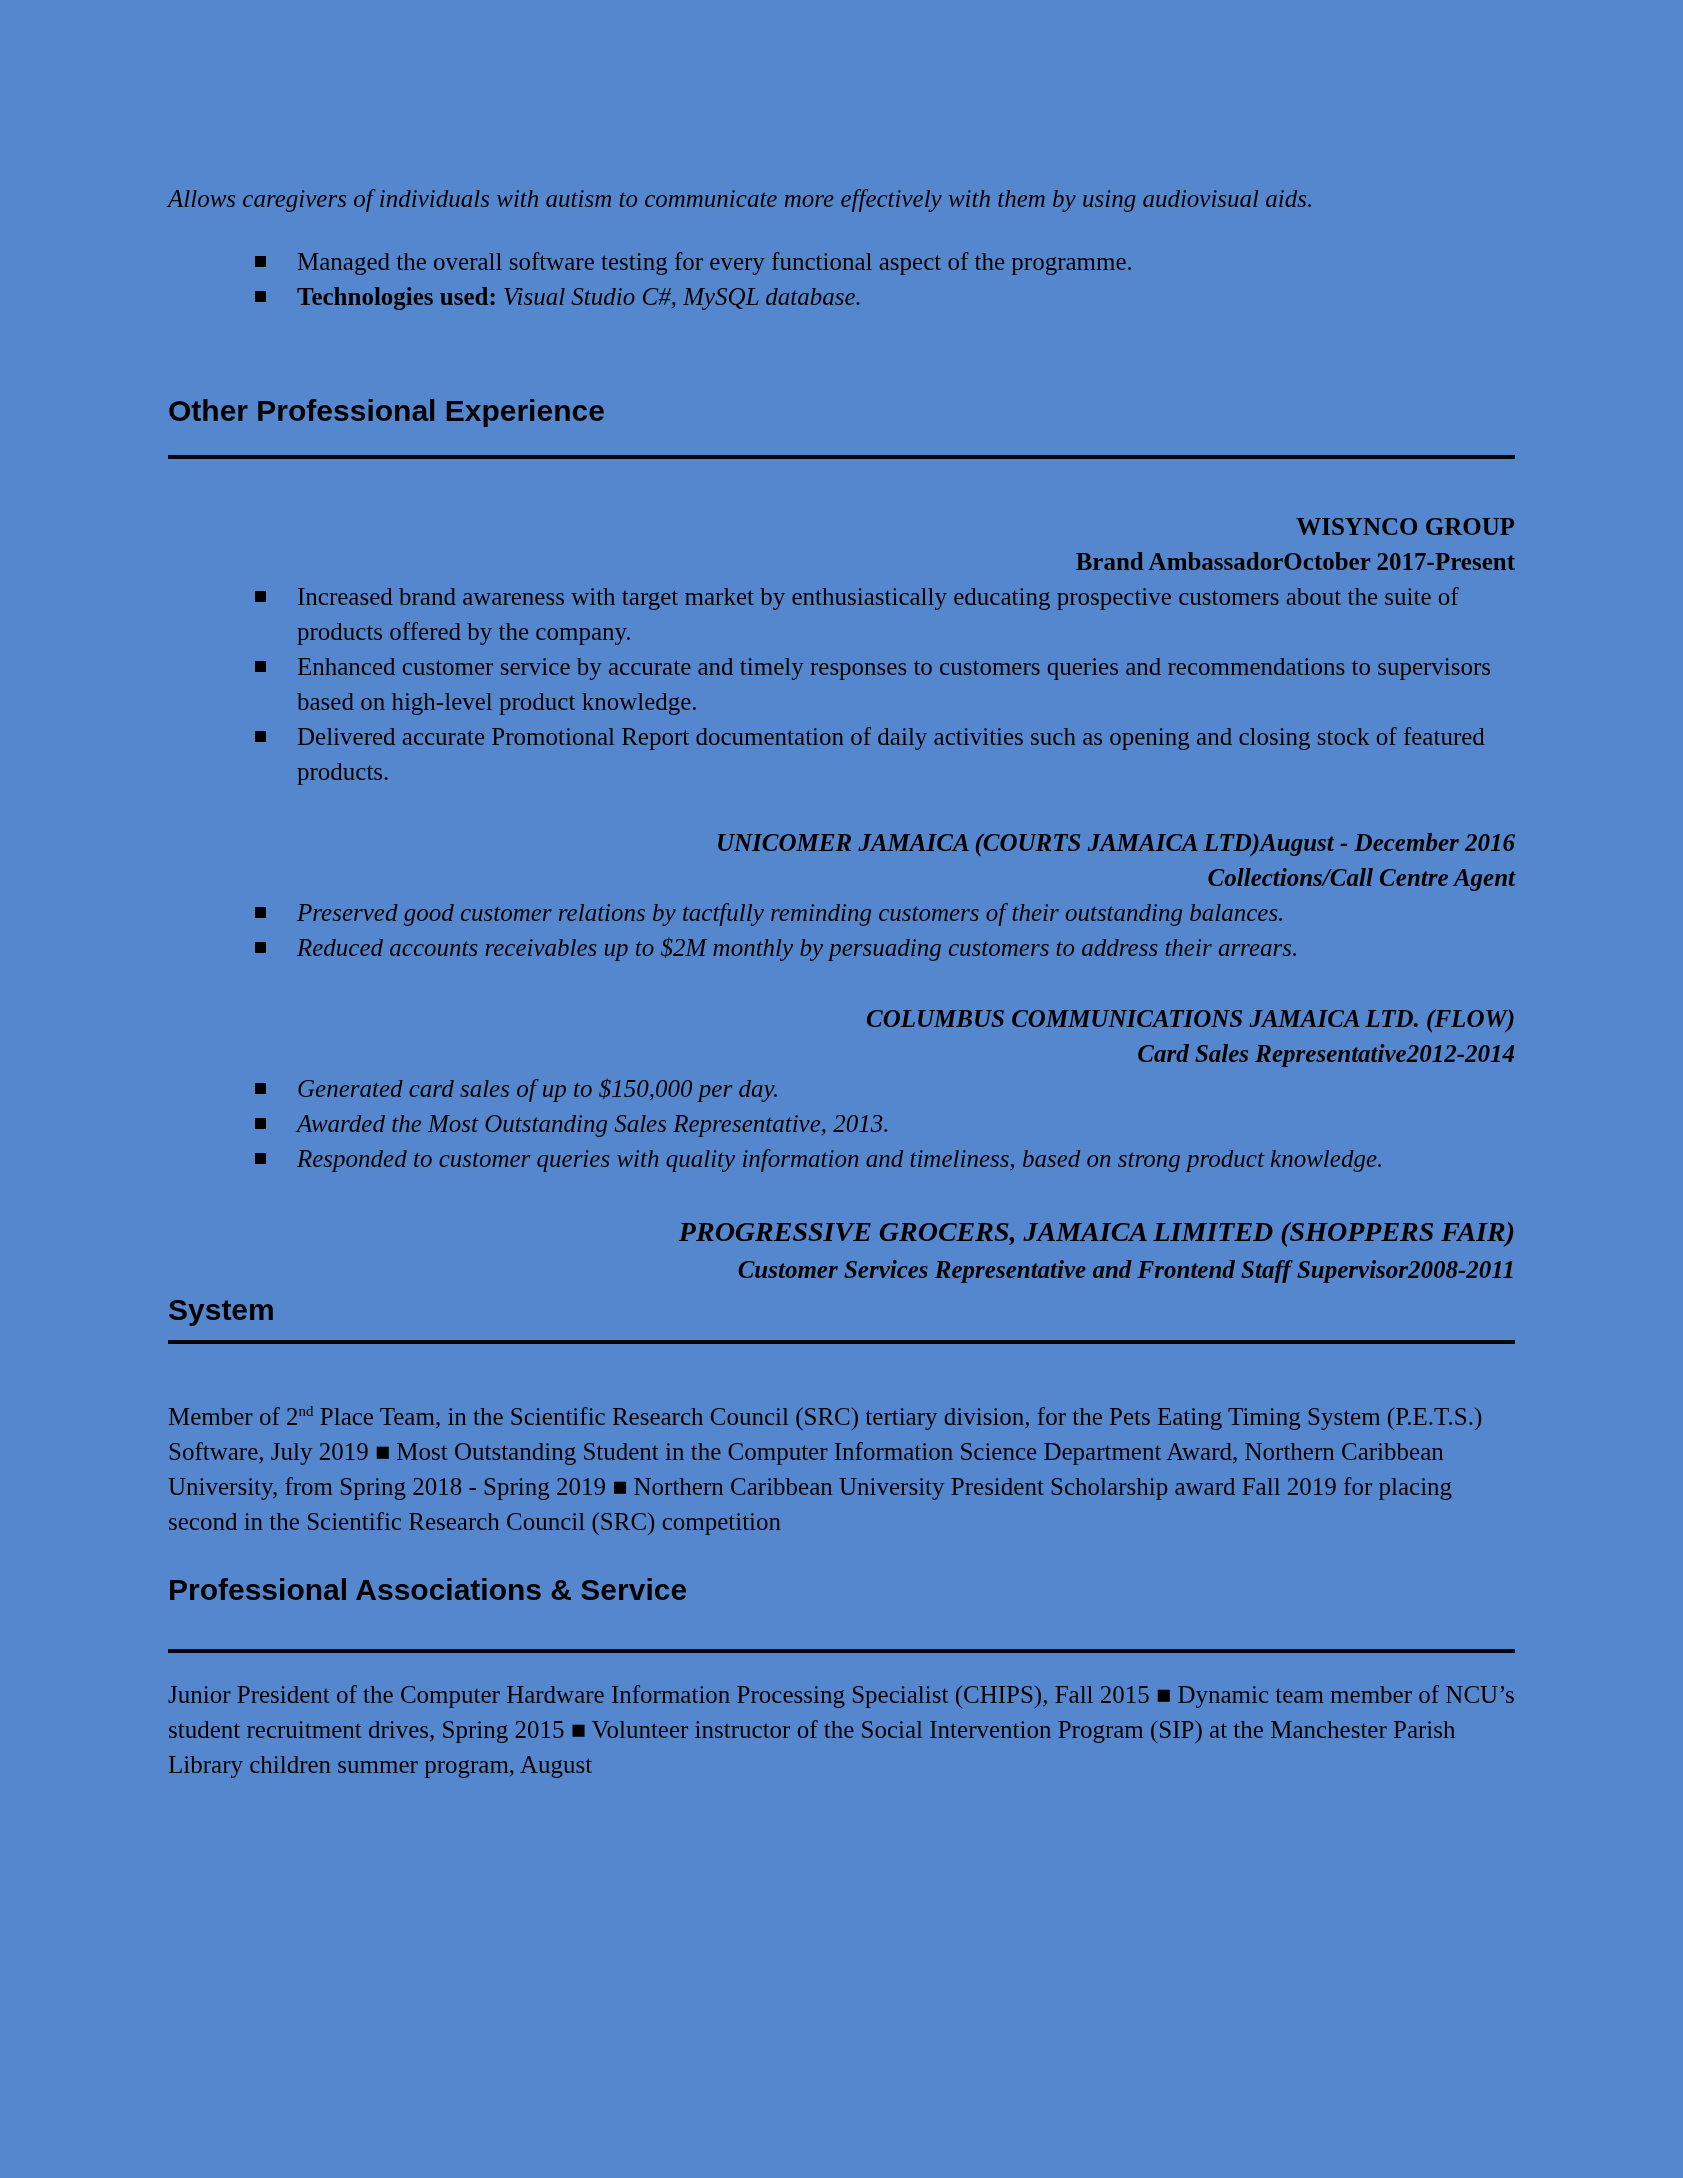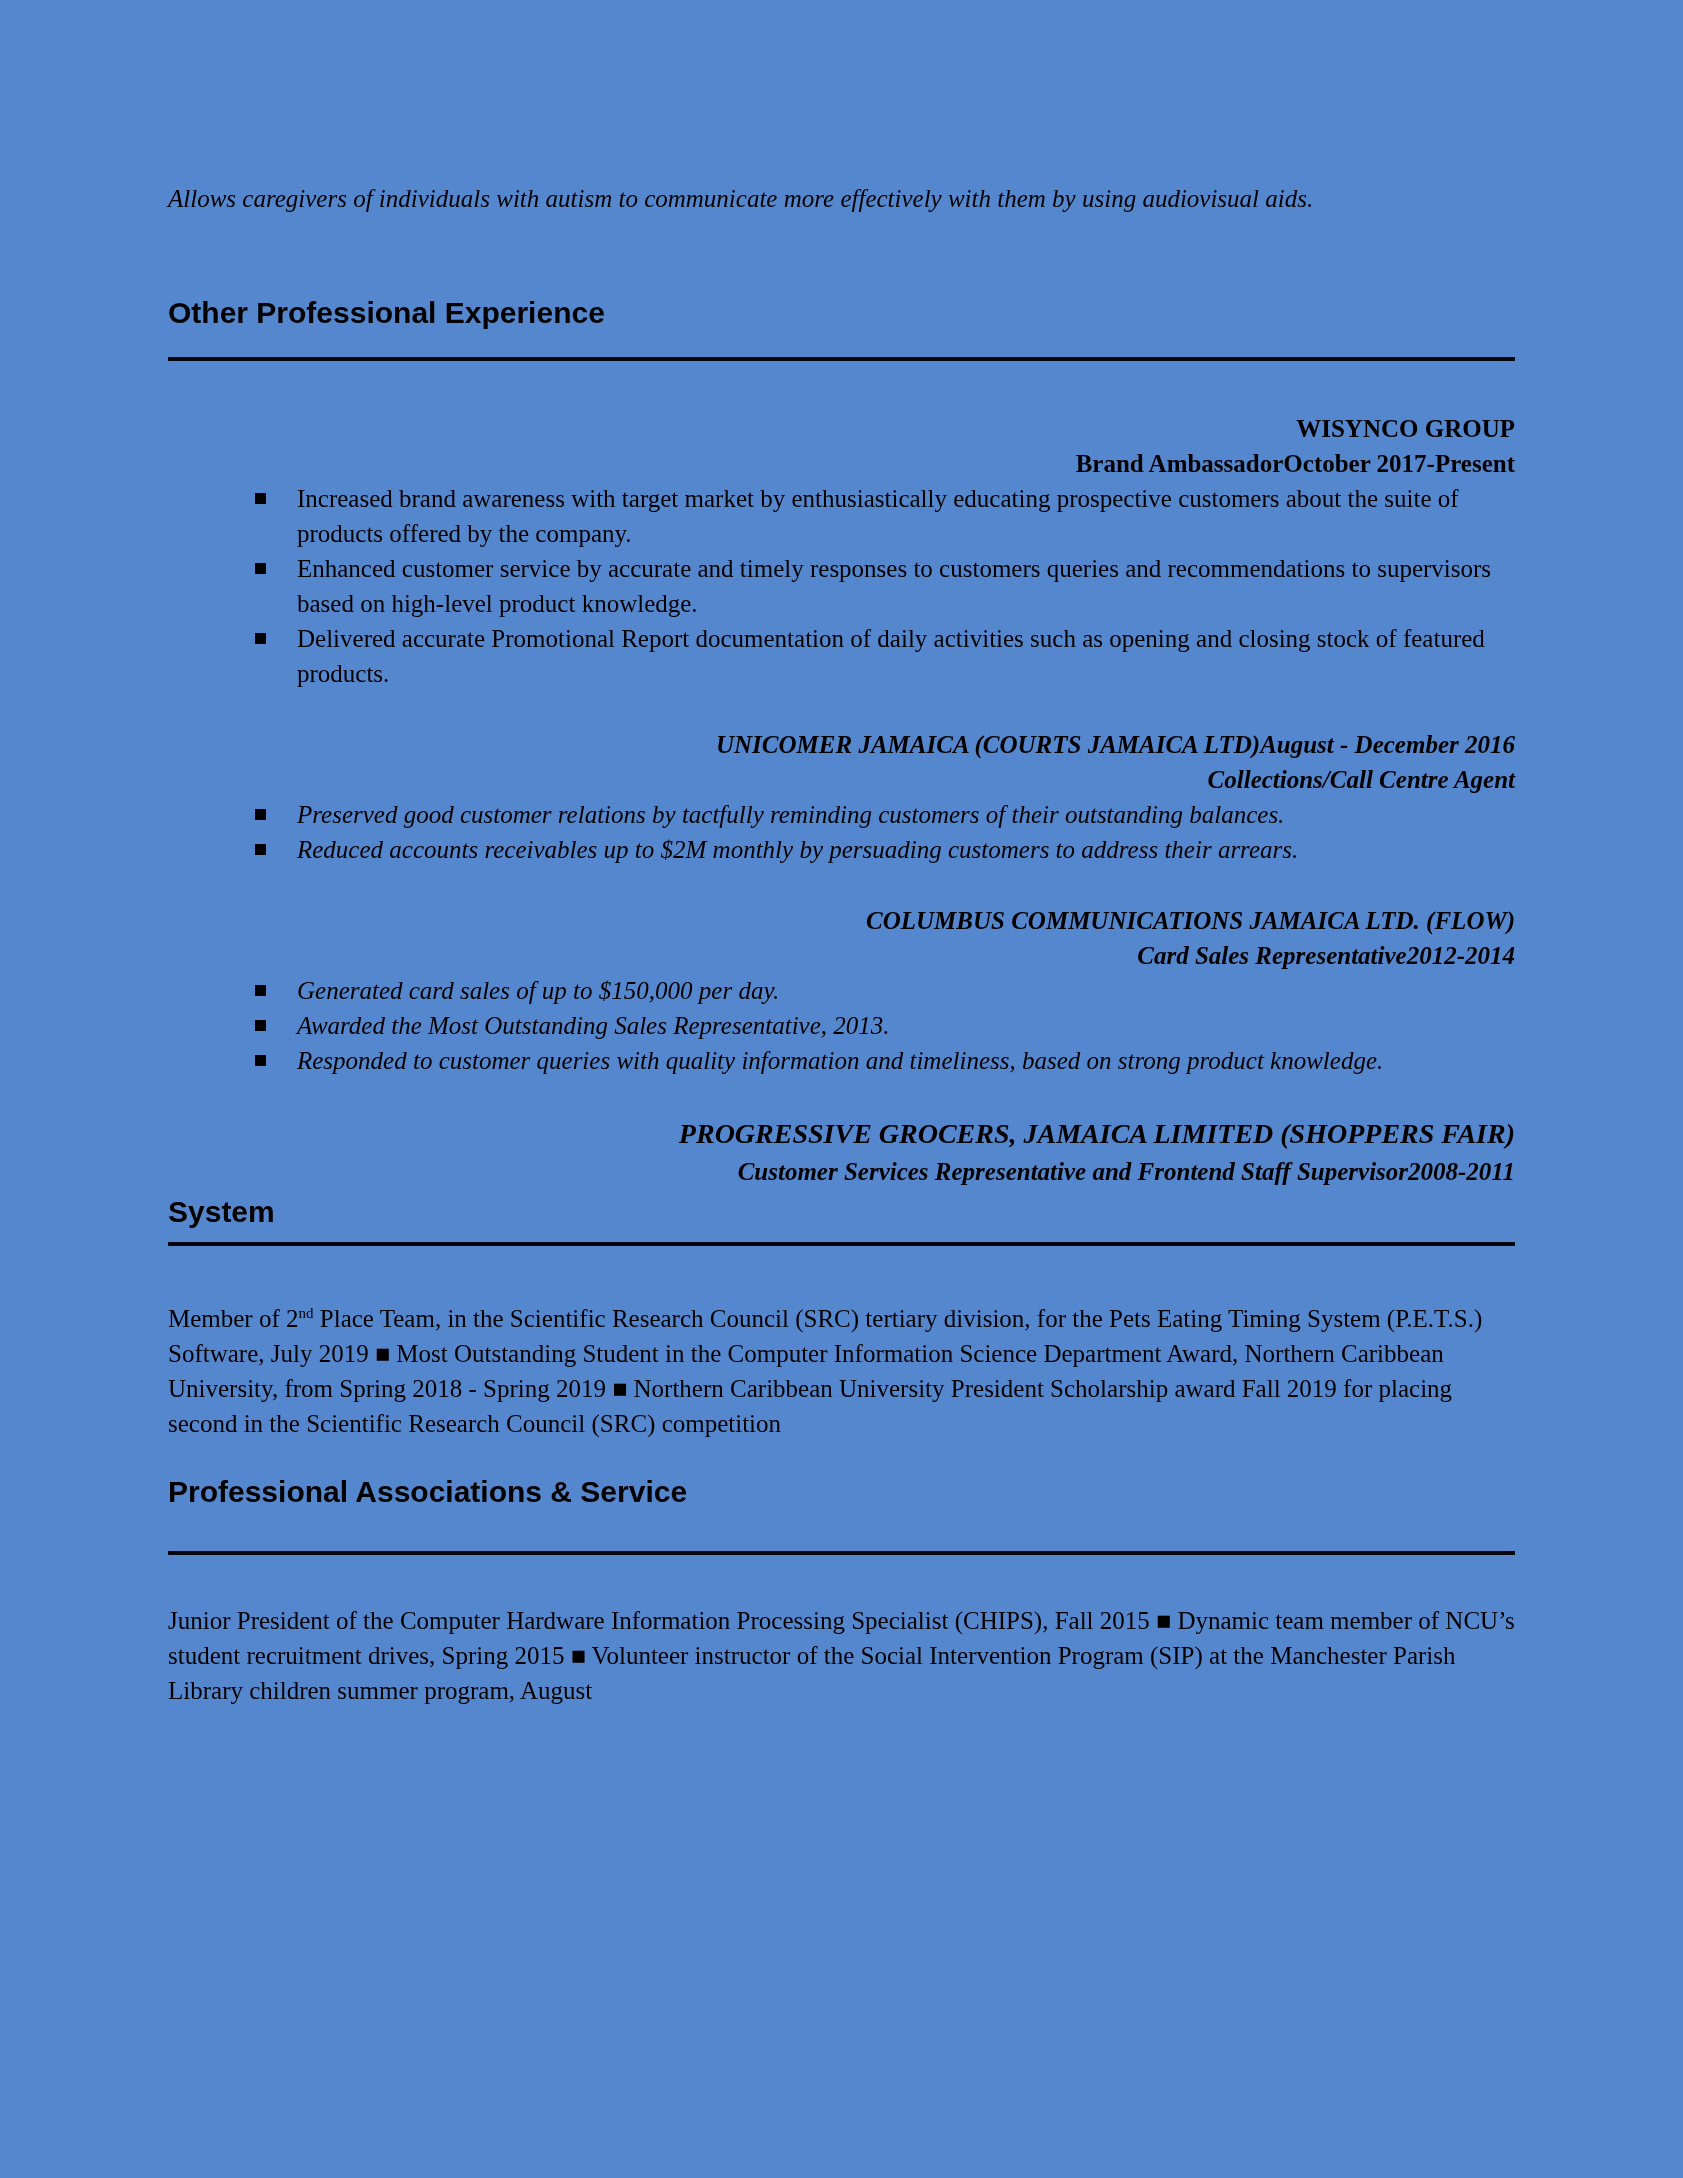--- a/index.html
+++ b/index.html
@@ -62,29 +62,37 @@
   .job-company { font-weight: bold; }
   .job.large .job-company-line { font-size: 28px; line-height: 40px; }
   .job-dates { font-weight: bold; white-space: nowrap; }
   .gap-before { margin-top: 35px; }
   .rh-awards { margin-top: 5px; }
   .rule-awards { margin-top: 13px; }
   .awards-para { margin-top: 55px; }
   .awards-para sup { font-size: 15px; line-height: 0; }
   .rh-assoc { margin-top: 33px; }
   .rule-assoc { margin-top: 42px; }
-  .assoc-para { margin-top: 48px; }
+  .assoc-para { margin-top: 24px; }
 </style>
 </head>
 <body>
 
 <div class="doc">
 
   <p class="intro-desc">Allows caregivers of individuals with autism to communicate more effectively with them by using audiovisual aids.</p>
 
+  <ul class="bullets intro-bullets">
+    <li>
+      <span>Managed the overall software testing for every functional aspect of the programme.</span>
+    </li>
+    <li>
+      <b>Technologies used: </b><i>Visual Studio C#, MySQL database.</i>
+    </li>
+  </ul>
 
   <div class="red-heading rh-1">Other Professional Experience</div>
   <div class="rule"></div>
 
   <div class="job">
     <div class="job-line job-company-line">
       <span class="job-company">WISYNCO GROUP</span>
       <span class="job-dates"></span>
     </div>
     <div class="job-line">

